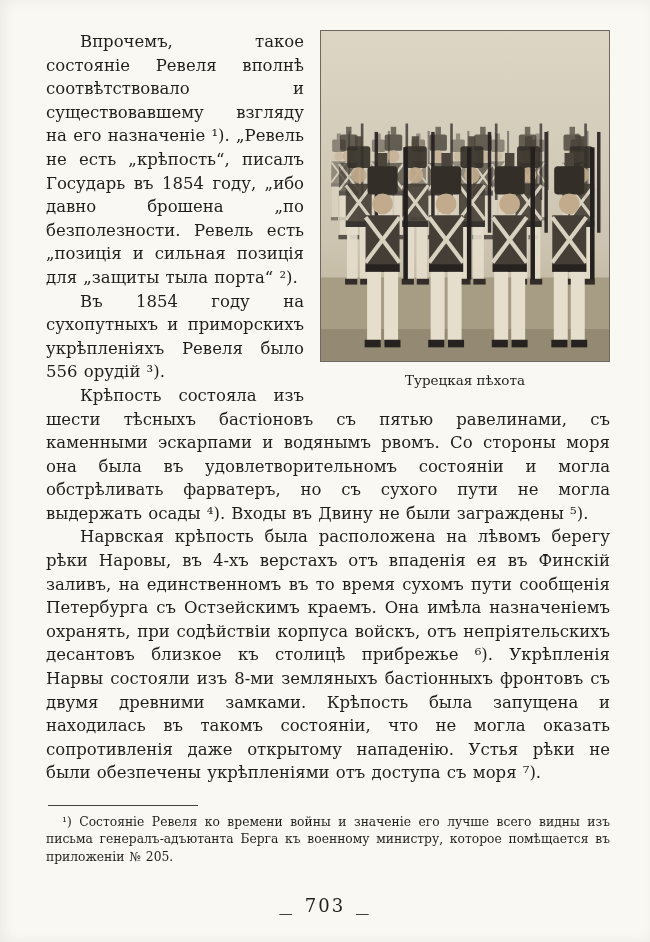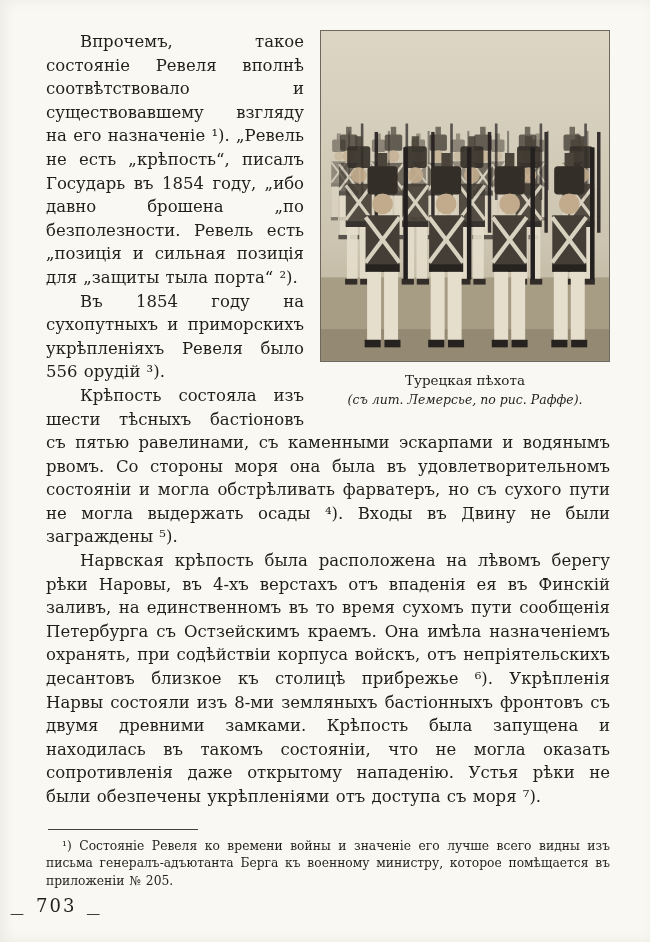--- a/index.html
+++ b/index.html
@@ -53,21 +53,21 @@
     line-height:1.42;
     text-align:justify;
     text-indent:16px;
     word-spacing:1px;
   }
 
   
   .page-footer {
     position:absolute;
     bottom:26px; left:0; right:0;
-    text-align:left;
+    text-align:center;
     font-size:18px;
     letter-spacing:2px;
   }
   .page-footer .dash { font-size:14px; color:#3a3731; padding:0 10px; position:relative; top:6px; }
 </style>
 </head>
 <body>
 
 <div class="page">
 
@@ -125,21 +125,20 @@
         <g>
           <use href="#sold" transform="translate(62,136) scale(1.9)"></use>
           <use href="#sold" transform="translate(126,136) scale(1.9)"></use>
           <use href="#sold" transform="translate(190,136) scale(1.9)"></use>
           <use href="#sold" transform="translate(250,136) scale(1.9)"></use>
         </g>
       </svg>
     </div>
     <figcaption class="plate-caption">
       <div class="cap1">Турецкая пѣхота</div>
-      <div class="cap2">(съ лит. Лемерсье, по рис. Раффе).</div>
     </figcaption>
   </figure>
 
   <div class="body-text">
     <p>Впрочемъ, такое состояніе Ревеля вполнѣ соотвѣтствовало и существовавшему взгляду на его назначеніе ¹). „Ревель не есть „крѣпость“, писалъ Государь въ 1854 году, „ибо давно брошена „по безполезности. Ревель есть „позиція и сильная позиція для „защиты тыла порта“ ²).</p>
     <p>Въ 1854 году на сухопутныхъ и приморскихъ укрѣпленіяхъ Ревеля было 556 орудій ³).</p>
     <p>Крѣпость состояла изъ шести тѣсныхъ бастіоновъ съ пятью равелинами, съ каменными эскарпами и водянымъ рвомъ. Со стороны моря она была въ удовлетворительномъ состояніи и могла обстрѣливать фарватеръ, но съ сухого пути не могла выдержать осады ⁴). Входы въ Двину не были заграждены ⁵).</p>
     <p>Нарвская крѣпость была расположена на лѣвомъ берегу рѣки Наровы, въ 4-хъ верстахъ отъ впаденія ея въ Финскій заливъ, на единственномъ въ то время сухомъ пути сообщенія Петербурга съ Остзейскимъ краемъ. Она имѣла назначеніемъ охранять, при содѣйствіи корпуса войскъ, отъ непріятельскихъ десантовъ близкое къ столицѣ прибрежье ⁶). Укрѣпленія Нарвы состояли изъ 8-ми земляныхъ бастіонныхъ фронтовъ съ двумя древними замками. Крѣпость была запущена и находилась въ такомъ состояніи, что не могла оказать сопротивленія даже открытому нападенію. Устья рѣки не были обезпечены укрѣпленіями отъ доступа съ моря ⁷).</p>
   </div>
 

